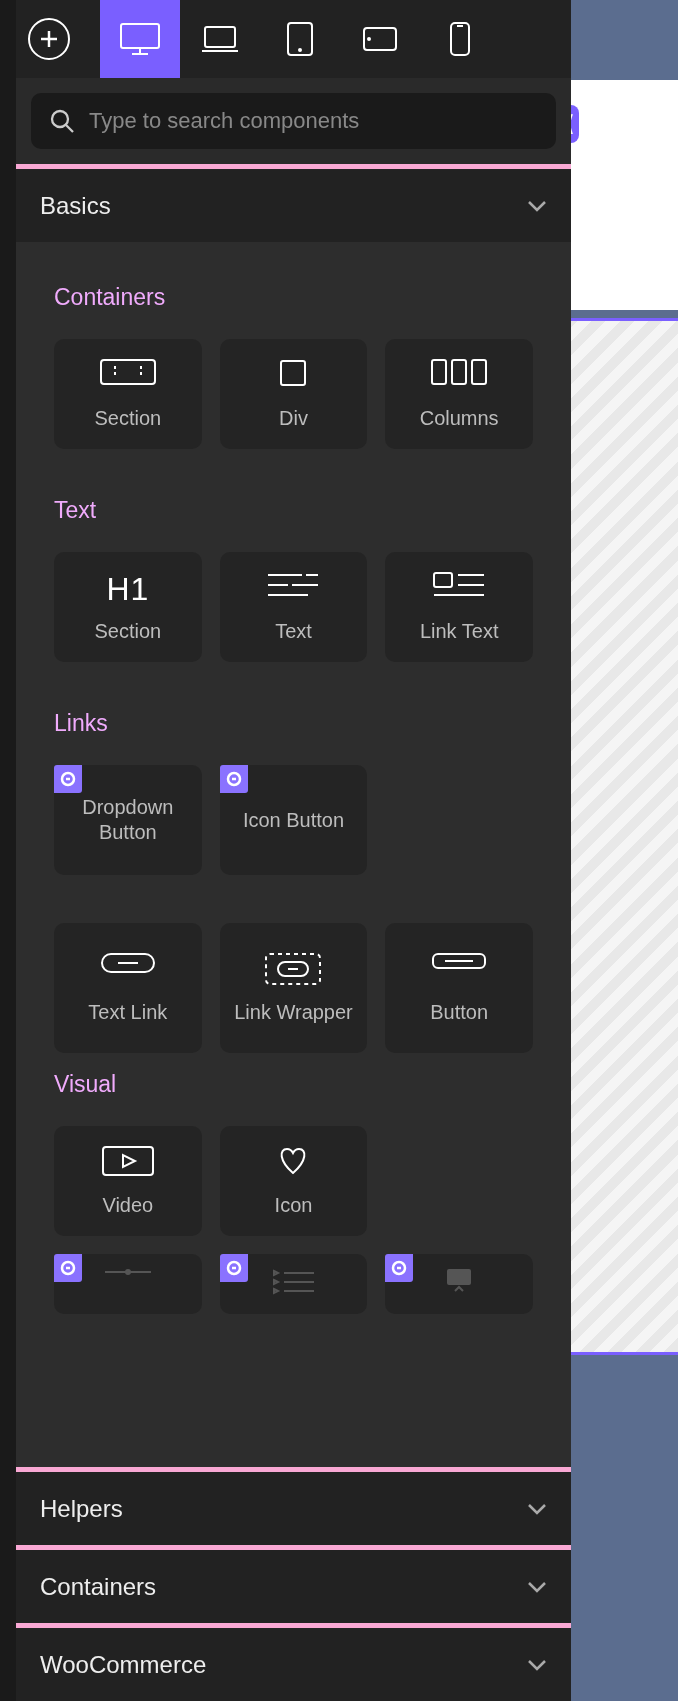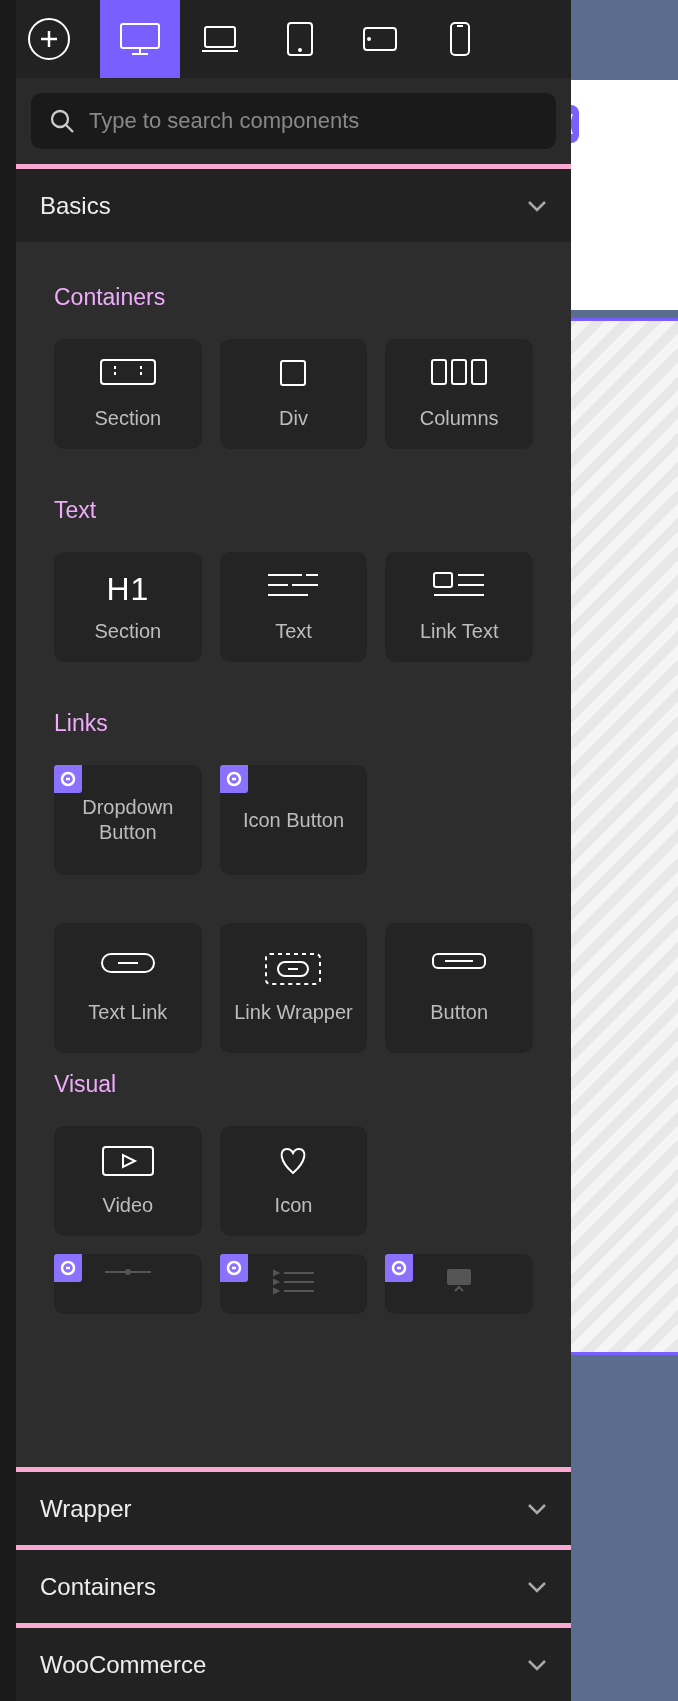--- a/index.html
+++ b/index.html
@@ -451,21 +451,21 @@
               <polyline points="12,24 16,20 20,24"></polyline>
             </svg>
           </div>
       </div>
     </div>
 
   </div>
 
   <div class="bottom-accordions">
     <div class="accordion">
-      <span>Wrapper</span>
+      <span>Helpers</span>
       <svg width="20" height="12" viewBox="0 0 20 12">
           <polyline points="2,2 10,10 18,2"></polyline>
         </svg>
     </div>
     <div class="accordion">
       <span>Containers</span>
       <svg width="20" height="12" viewBox="0 0 20 12">
           <polyline points="2,2 10,10 18,2"></polyline>
         </svg>
     </div>

